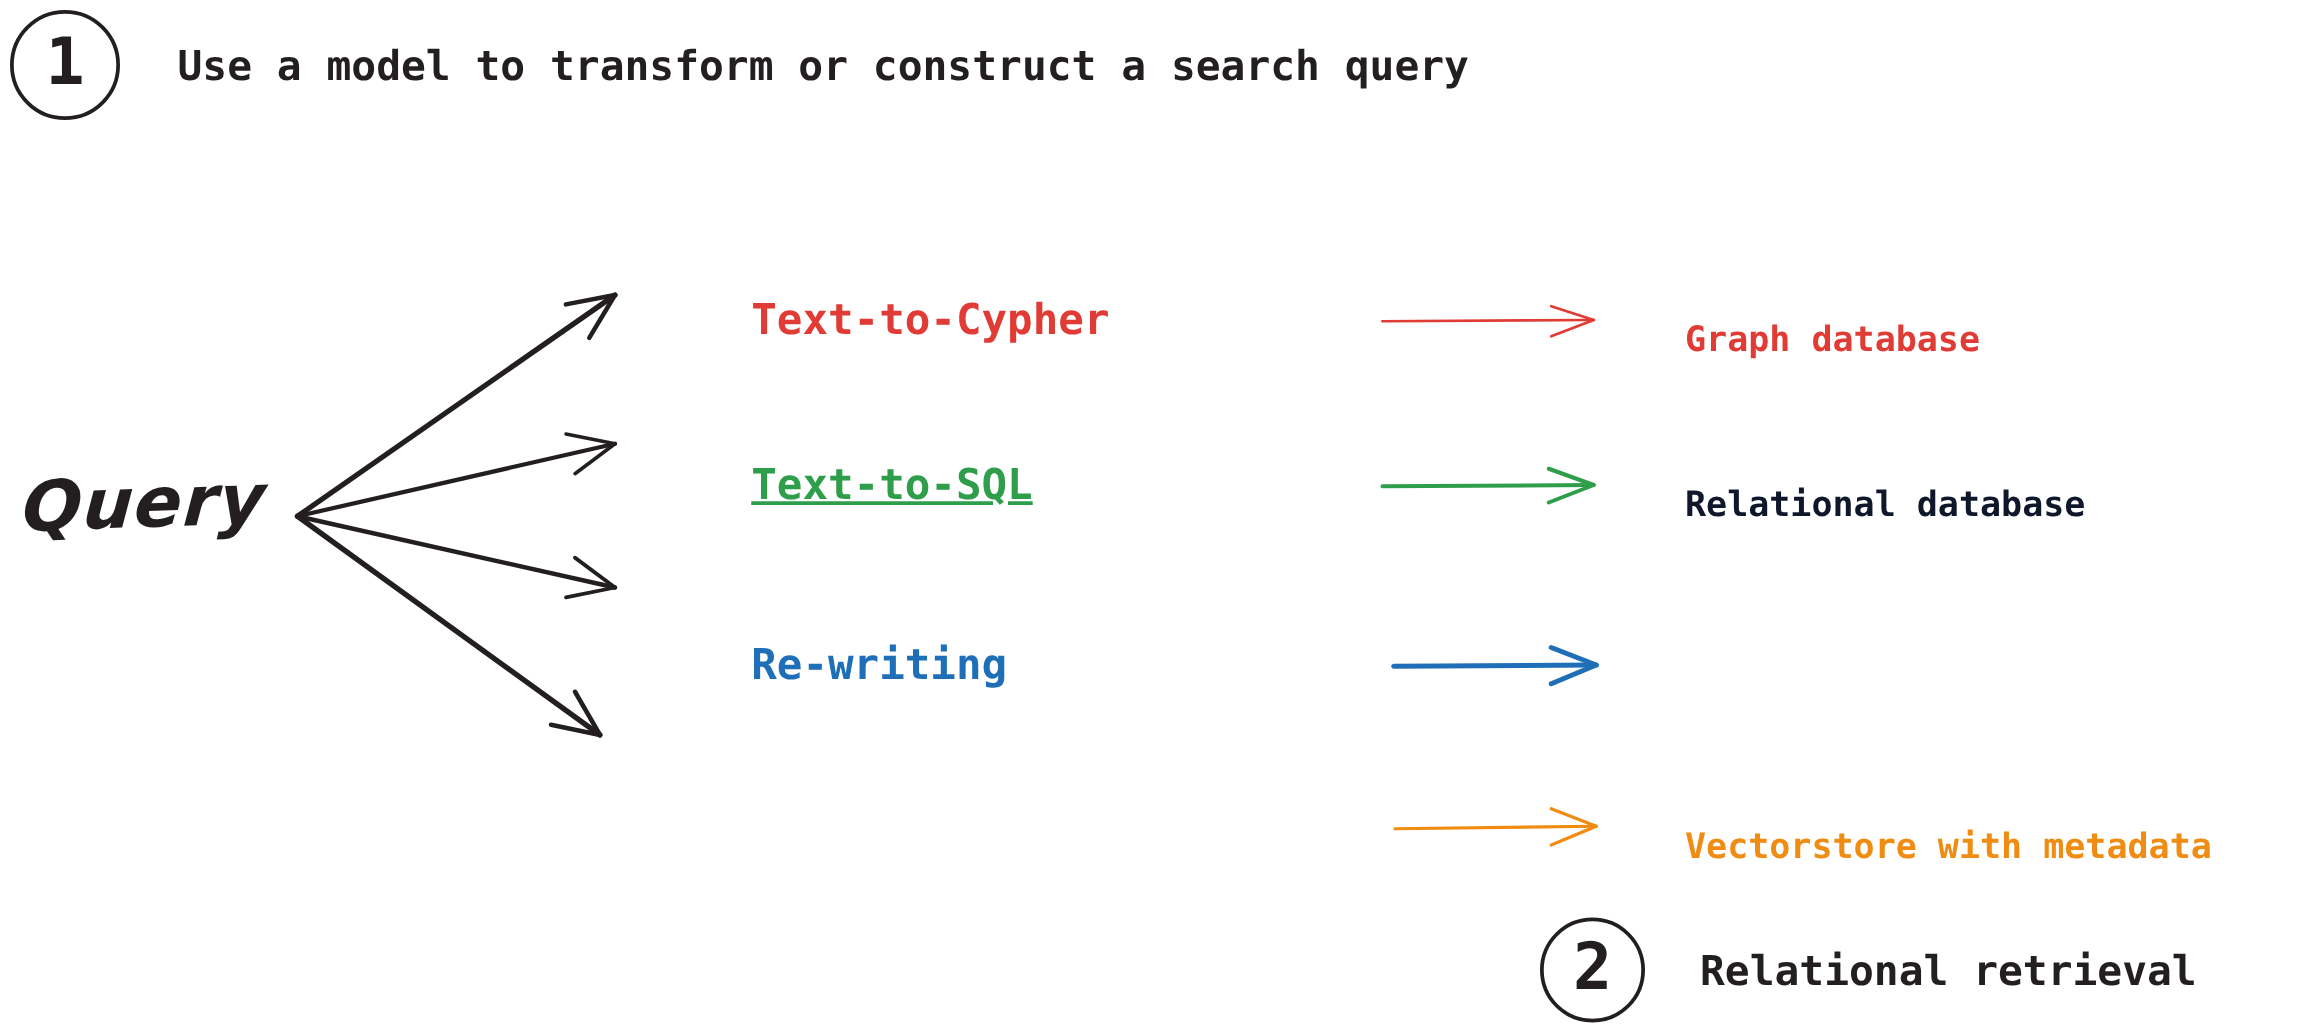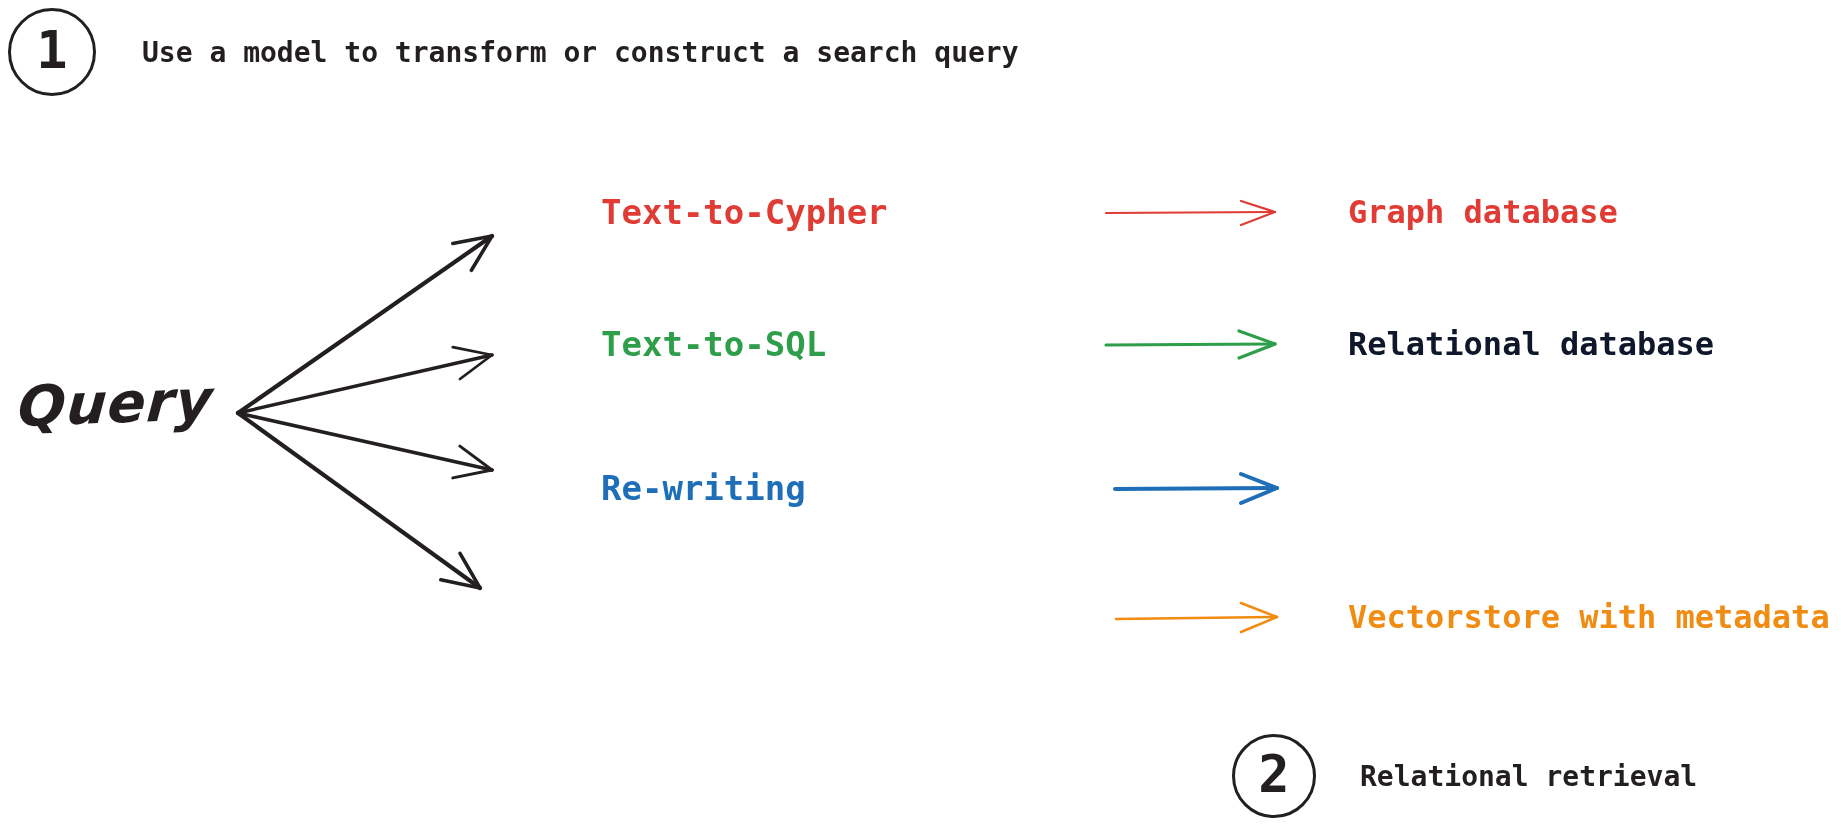--- a/index.html
+++ b/index.html
@@ -41,21 +41,21 @@
     font-family: "DejaVu Sans Mono", monospace;
     font-size: 52px;
     font-weight: bold;
     color: #231f20;
     line-height: 1;
     position: relative;
     top: -2px;
   }
   .step-text {
     font-family: "DejaVu Sans Mono", monospace;
-    font-size: 28px;
+    font-size: 33px;
     font-weight: 600;
     color: #231f20;
     white-space: nowrap;
   }
 
   #step-one {
     left: 8px;
     top: 8px;
   }
   #step-one .step-text { margin-left: 46px; }
@@ -92,42 +92,43 @@
     top: 200px;
   }
 
   
   .row {
     position: absolute;
     left: 0;
     height: 56px;
     width: 1624px;
     display: block;
+    margin-top: 44px;
   }
   .row-source {
     position: absolute;
     left: 601px;
     top: 0;
     font-family: "DejaVu Sans Mono", monospace;
     font-size: 34px;
     font-weight: 600;
     line-height: 56px;
     white-space: nowrap;
   }
   .row-arrow {
     position: absolute;
     top: 0;
     height: 56px;
   }
   .row-target {
     position: absolute;
     left: 1348px;
-    top: 0;
-    font-family: "DejaVu Sans Mono", monospace;
-    font-size: 32px;
+    top: 16px;
+    font-family: "DejaVu Sans Mono", monospace;
+    font-size: 28px;
     font-weight: 600;
     line-height: 56px;
     white-space: nowrap;
   }
 
   #row-0 { top: 184px; }
   #row-1 { top: 316px; }
   #row-2 { top: 460px; }
   #row-3 { top: 589px; }
 </style>
@@ -170,21 +171,21 @@
           <path d="M3,29 L170,28" stroke-width="2.2" stroke="#e03b34"></path>
           <path d="M172,28 L138,17" stroke-width="2.2" stroke="#e03b34"></path>
           <path d="M172,28 L138,41" stroke-width="2.2" stroke="#e03b34"></path>
         </g>
       </svg>
     </div>
     <div class="row-target" style="color: rgb(224, 59, 52);">Graph database</div>
   </div>
 
   <div class="row" id="row-1">
-    <div class="row-source" style="color: rgb(46, 158, 74);">Text-to-SQL</div>
+    <div class="row-source" style="color: rgb(46, 158, 74); text-decoration: underline;">Text-to-SQL</div>
     <div class="row-arrow" style="left: 1103px;">
       <svg width="180" height="56" viewBox="0 0 180 56">
         <g fill="none" stroke-linecap="round" stroke-linejoin="round">
           <path d="M3,29 L170,28" stroke-width="3.2" stroke="#2e9e4a"></path>
           <path d="M172,28 L136,15" stroke-width="3.2" stroke="#2e9e4a"></path>
           <path d="M172,28 L136,42" stroke-width="3.2" stroke="#2e9e4a"></path>
         </g>
       </svg>
     </div>
     <div class="row-target" style="color: #0f172a;">Relational database</div>

